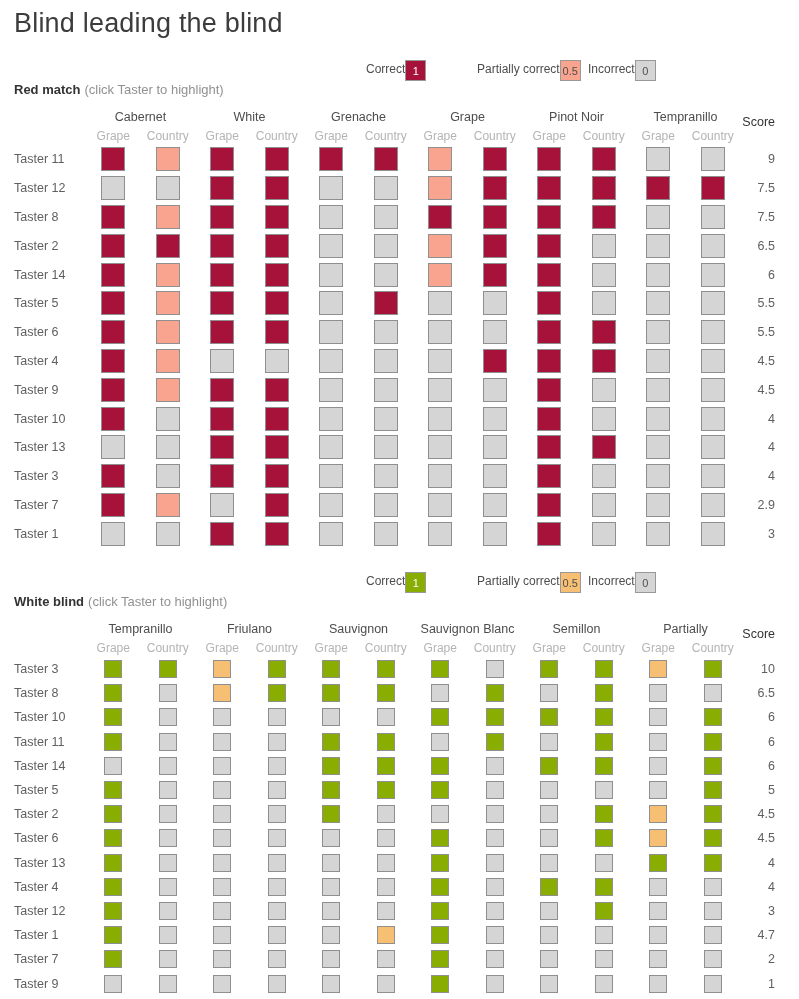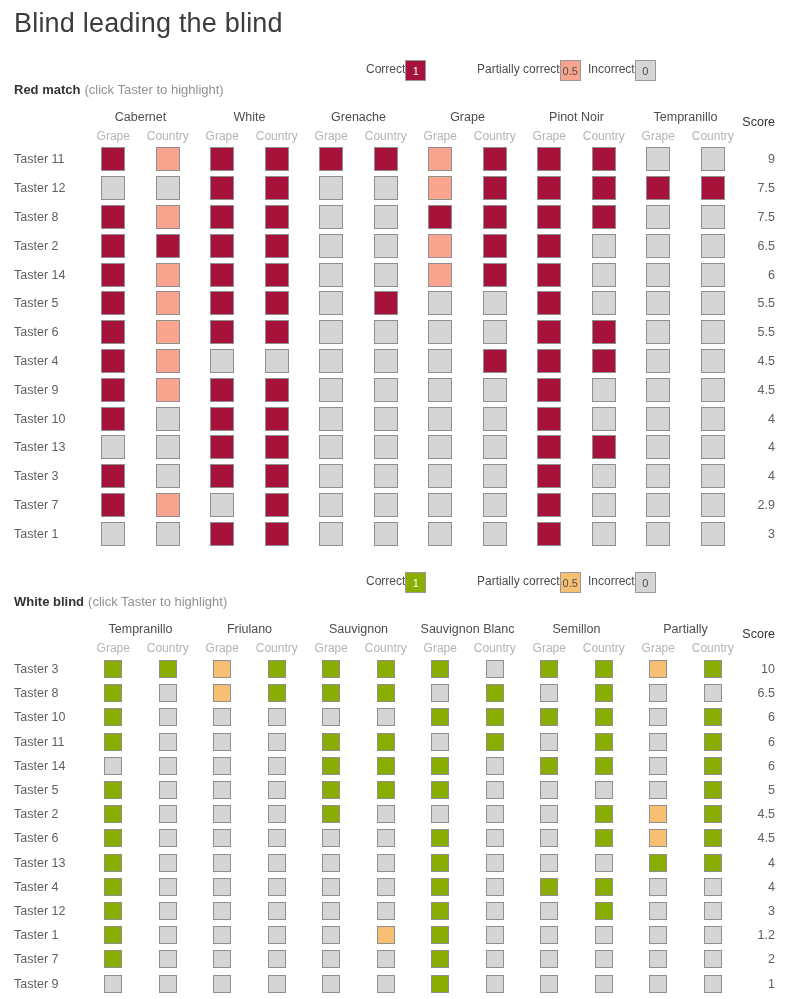--- a/index.html
+++ b/index.html
@@ -1094,21 +1094,21 @@
         </div>
         <div class="cell">
           <span class="sq" style="background: rgb(213, 213, 213);"></span>
         </div>
         <div class="cell">
           <span class="sq" style="background: rgb(213, 213, 213);"></span>
         </div>
         <div class="cell">
           <span class="sq" style="background: rgb(213, 213, 213);"></span>
         </div>
-        <div class="score">1.2</div>
+        <div class="score">4.7</div>
         <div class="taster">Taster 7</div>
         <div class="cell">
           <span class="sq" style="background: rgb(138, 173, 1);"></span>
         </div>
         <div class="cell">
           <span class="sq" style="background: rgb(213, 213, 213);"></span>
         </div>
         <div class="cell">
           <span class="sq" style="background: rgb(213, 213, 213);"></span>
         </div>

